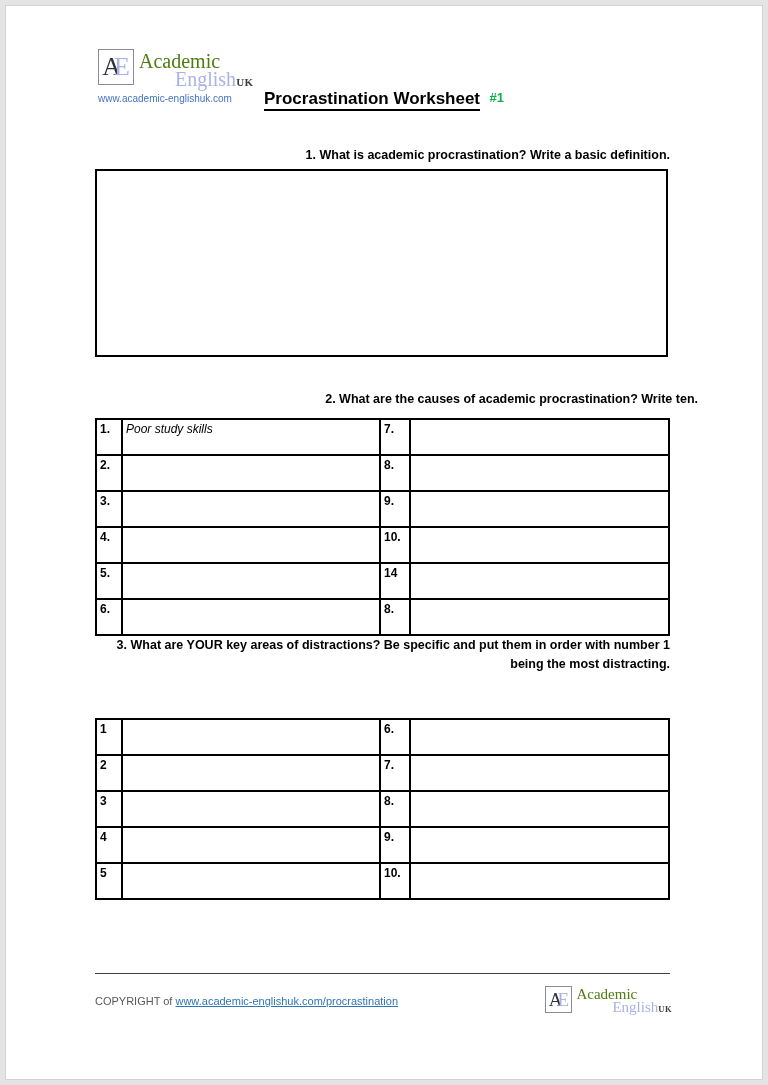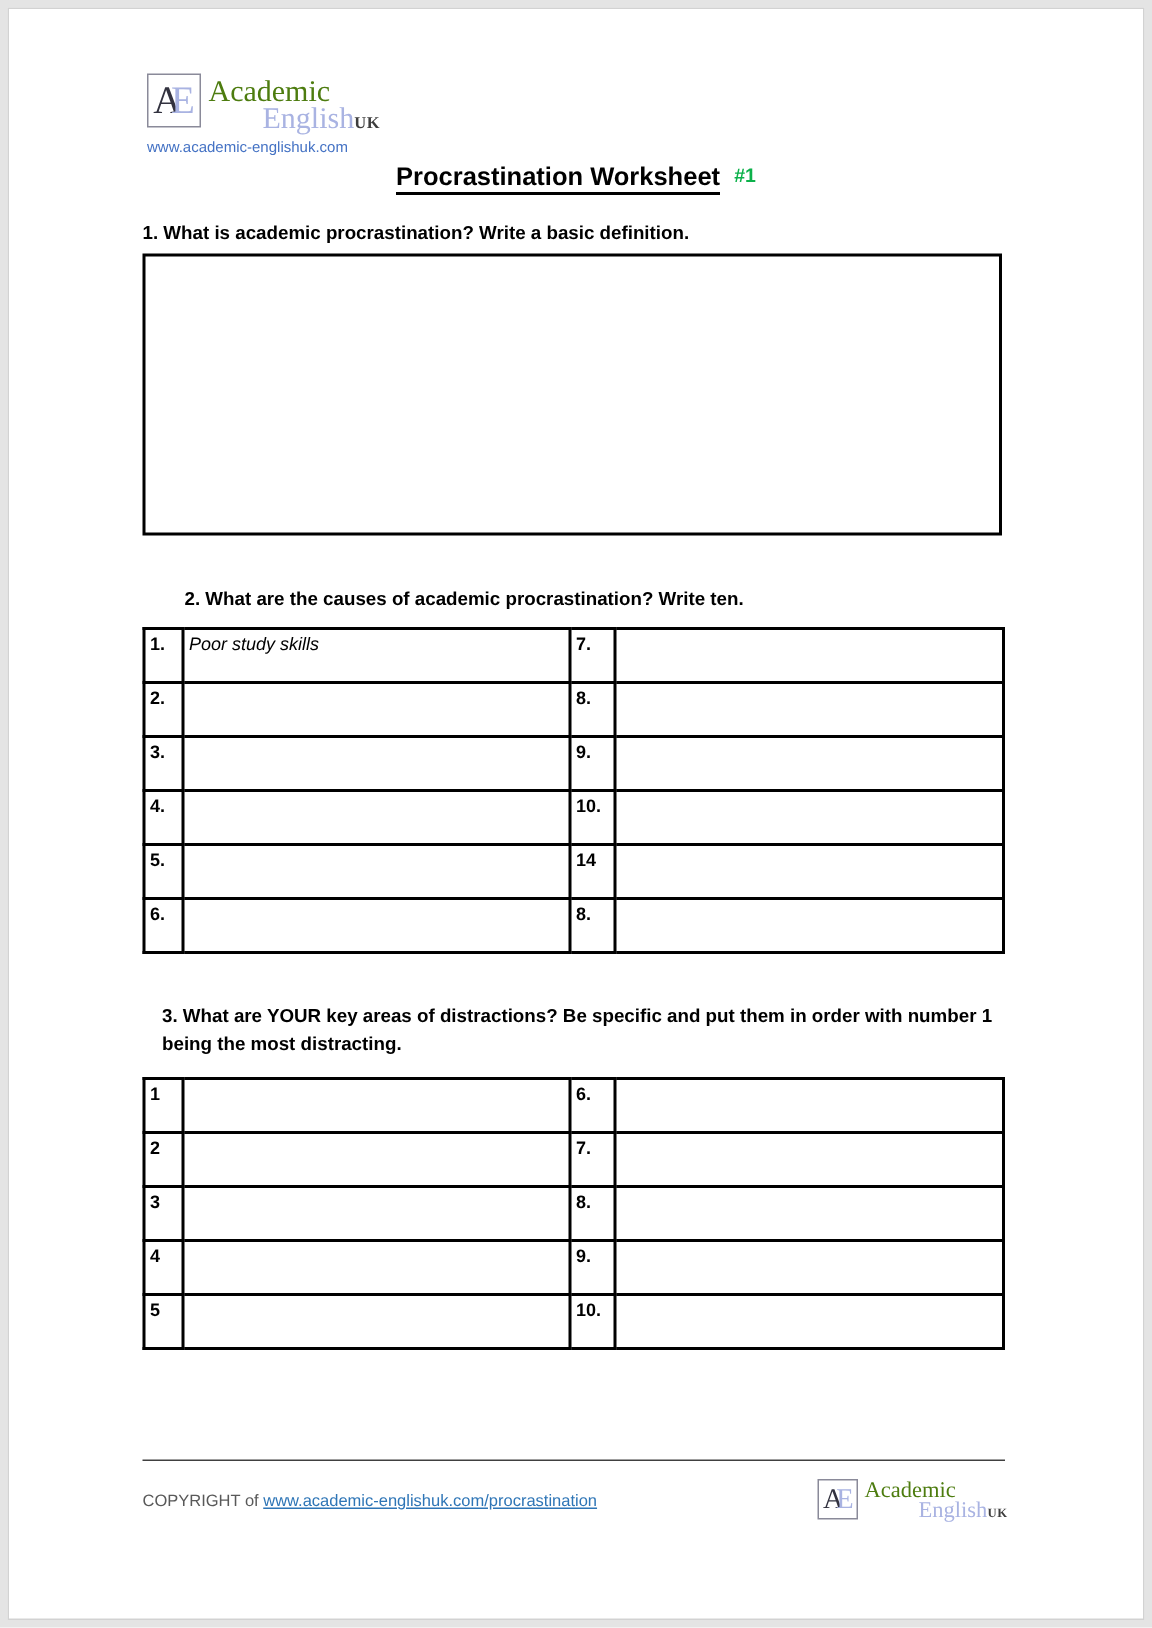--- a/index.html
+++ b/index.html
@@ -32,35 +32,35 @@
   .brand-sm .brand-box .e { margin-left:-5px; }
   .brand-sm .brand-text { margin-left:4px; margin-top:1px; font-size:15px; }
   .brand-sm .brand-l2 { margin-top:-2px; display:block; }
   .brand-sm .brand-uk { font-size:8.5px; }
   .site-url {
     position:absolute; left:92px; top:87px;
     font-size:10px; color:#4472c4;
   }
   
   .title-row {
-    position:absolute; left:0; top:102px; width:100%;
+    position:absolute; left:0; top:83px; width:100%;
     text-align:center; font-weight:bold; color:#000;
   }
   .title-main {
     font-size:17px; border-bottom:2.5px solid #000; padding-bottom:1px;
   }
   .title-tag { font-size:13px; margin-left:5px; vertical-align:2px; }
   
   .q-label {
     position:absolute; left:89px; width:575px;
-    font-size:12.5px; font-weight:bold; color:#000; line-height:1.55;
+    font-size:12.5px; font-weight:bold; color:#000; line-height:1.55;text-align:right;
   }
   .q1-label { top:140px; }
   .q2-label { top:384px;margin-left:28px; }
-  .q3-label { top:662px;margin-left:13px; }
+  .q3-label { top:630px; }
   .answer-box {
     position:absolute; left:89px; top:163px; width:573px; height:188px;
     border:2px solid #000; background:#fff;
   }
   
   table.wtable {
     position:absolute; left:89px; width:573px;
     border-collapse:collapse; table-layout:fixed;
   }
   .t2 { top:412px; }

